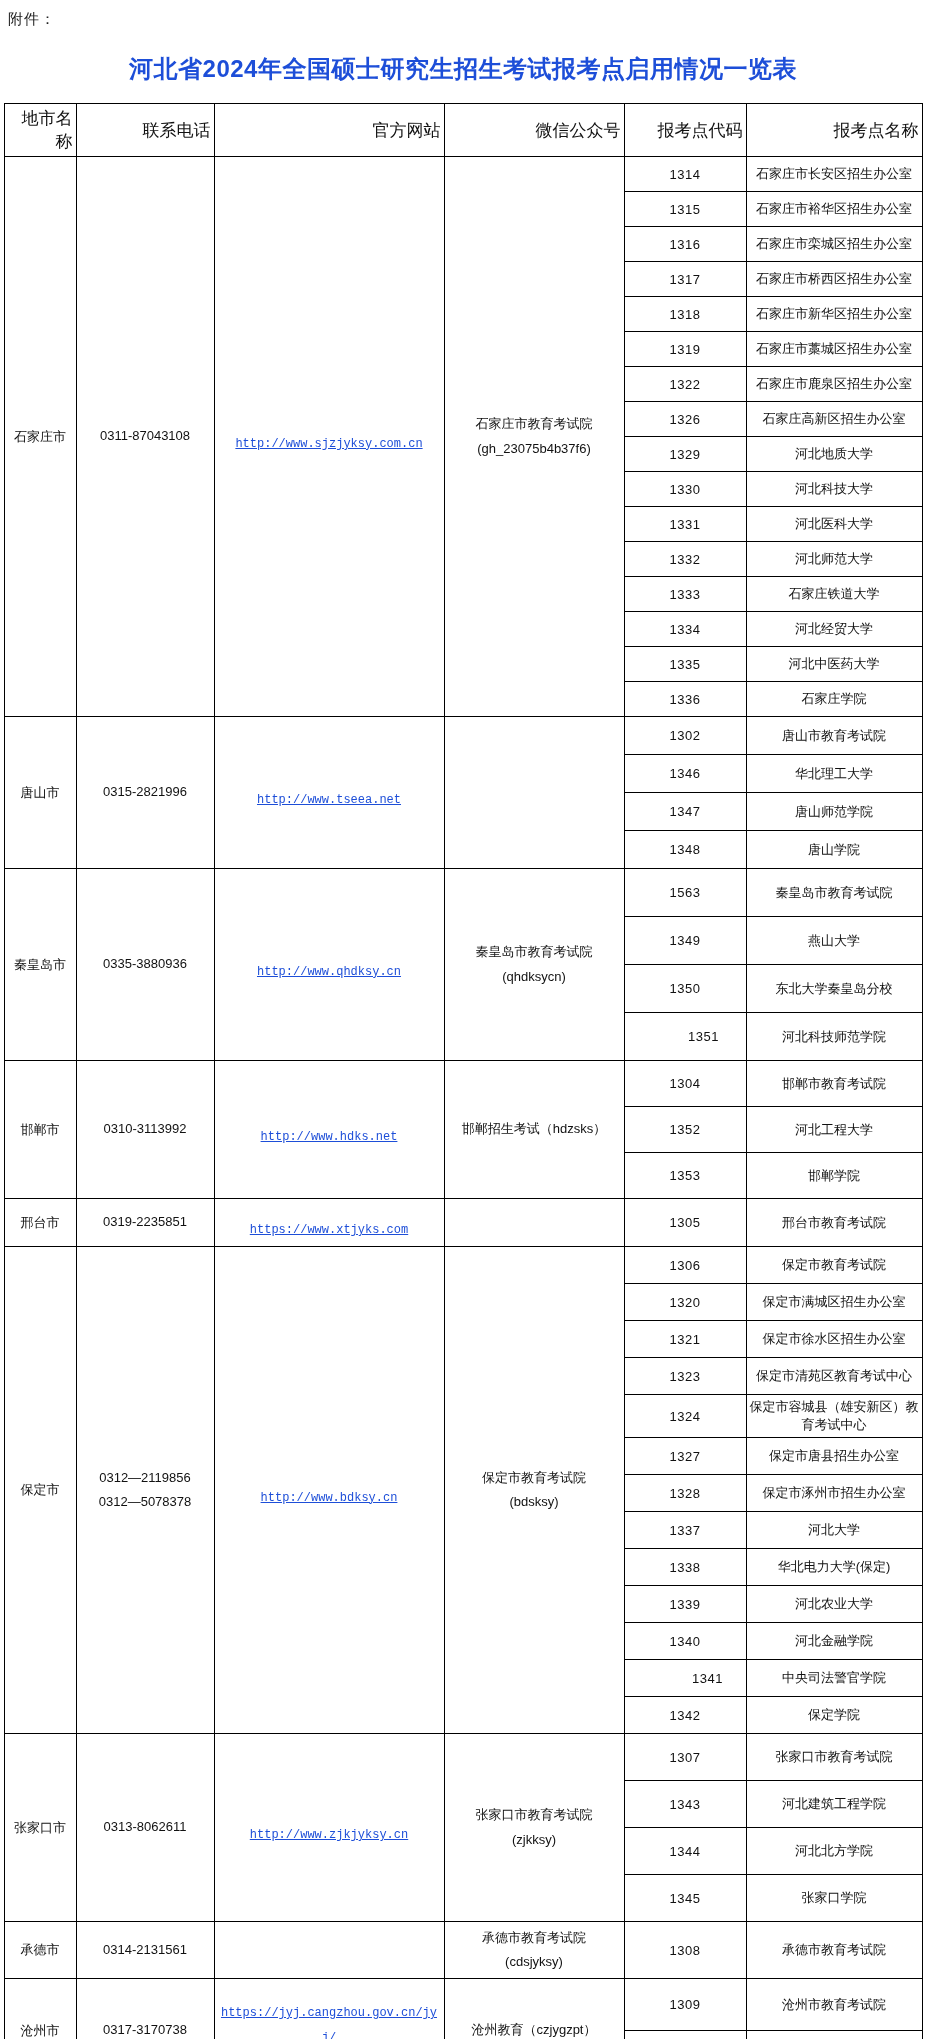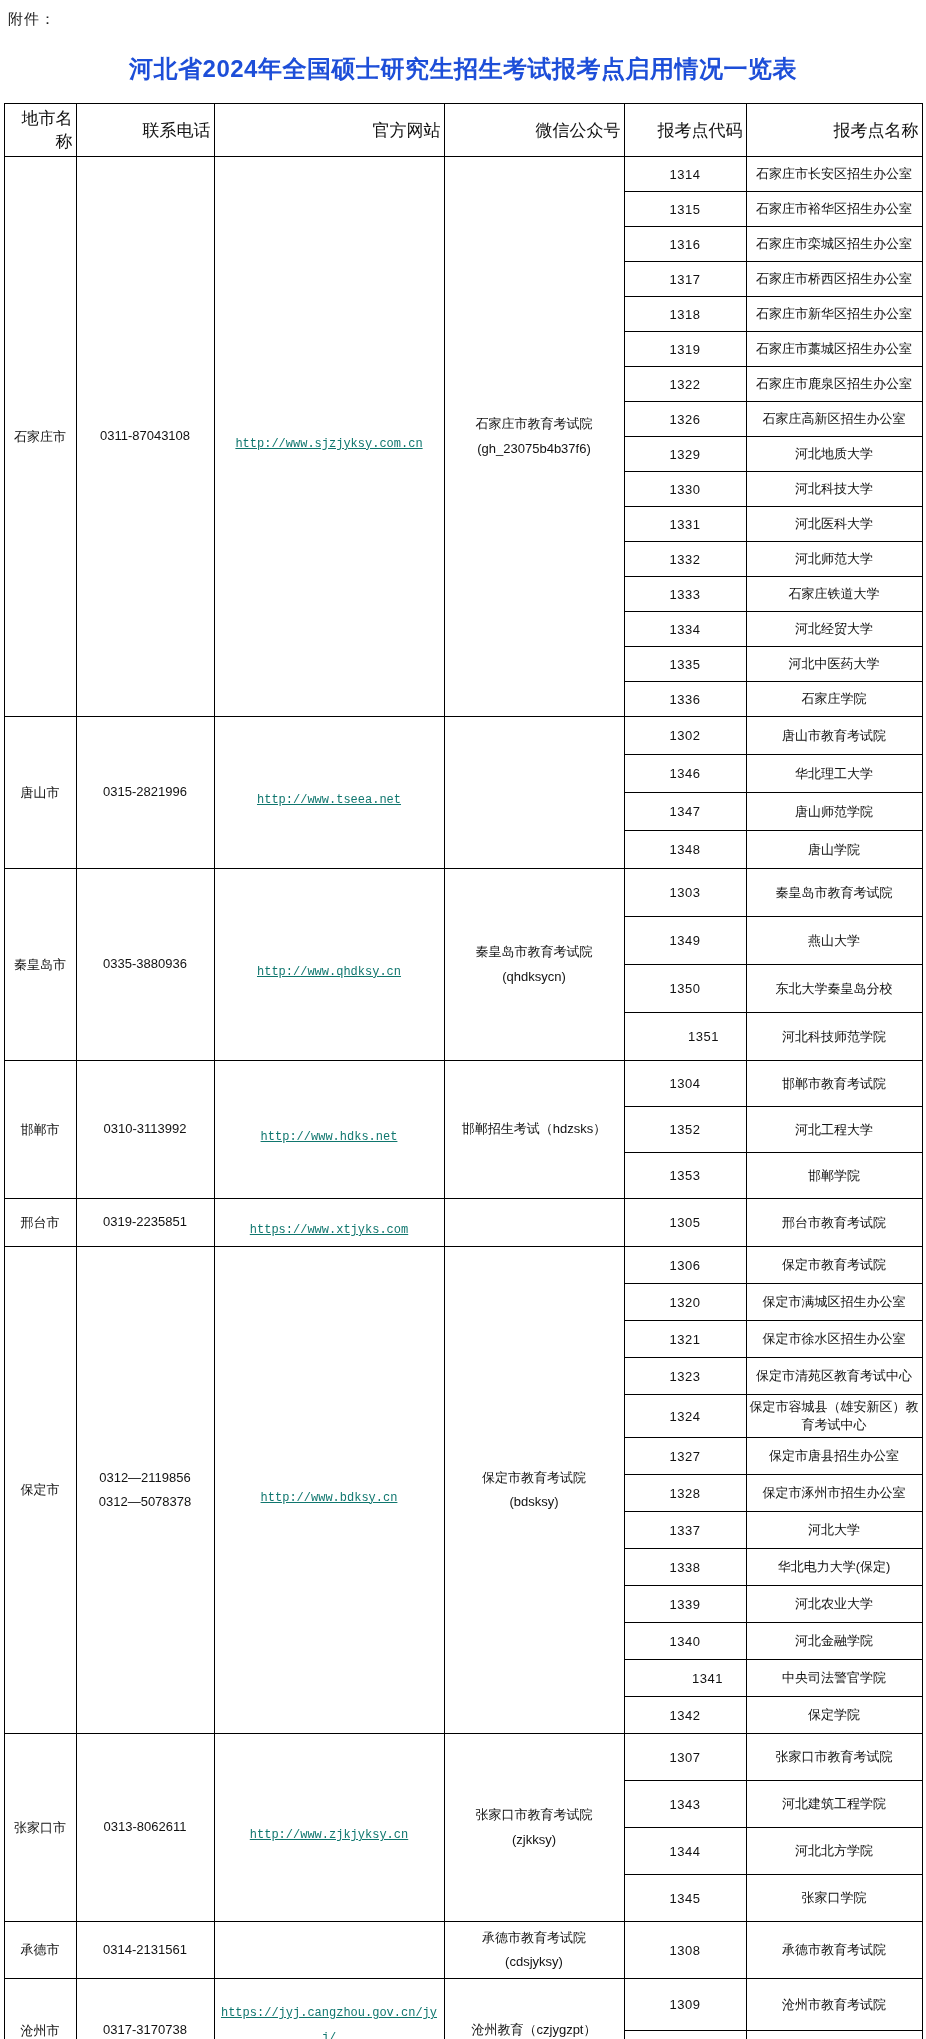--- a/index.html
+++ b/index.html
@@ -48,21 +48,21 @@
   col.c-city{width:72px;}
   col.c-phone{width:138px;}
   col.c-site{width:230px;}
   col.c-wechat{width:180px;}
   col.c-code{width:122px;}
   col.c-name{width:176px;}
   .code-cell{font-size:14px;letter-spacing:0.5px;}
   .phone-line{display:block;line-height:1.9;font-size:13px;}
   .wechat-line{display:block;line-height:1.9;font-size:13px;}
   a.site-link{
-    color:#0f766e;
+    color:#1d4ed8;
     text-decoration:underline;
     font-family:"Liberation Mono","DejaVu Sans Mono",monospace;
     font-size:12px;
     cursor:pointer;
     margin-left:45px;
   }
   a.site-link span{display:block;line-height:2.1;}
 </style>
 </head>
 <body>
@@ -191,21 +191,21 @@
         <tr>
           <td rowspan="4">秦皇岛市</td>
           <td rowspan="4">
             <span class="phone-line">0335-3880936</span>
           </td>
           <td rowspan="4"><a class="site-link"><span>http://www.qhdksy.cn</span></a></td>
           <td rowspan="4">
             <span class="wechat-line">秦皇岛市教育考试院</span>
             <span class="wechat-line">(qhdksycn)</span>
           </td>
-          <td class="code-cell" style="height: 41px;">1303</td>
+          <td class="code-cell" style="height: 41px;">1563</td>
           <td>秦皇岛市教育考试院</td>
         </tr>
         <tr>
           <td class="code-cell" style="height: 41px;">1349</td>
           <td>燕山大学</td>
         </tr>
         <tr>
           <td class="code-cell" style="height: 41px;">1350</td>
           <td>东北大学秦皇岛分校</td>
         </tr>

